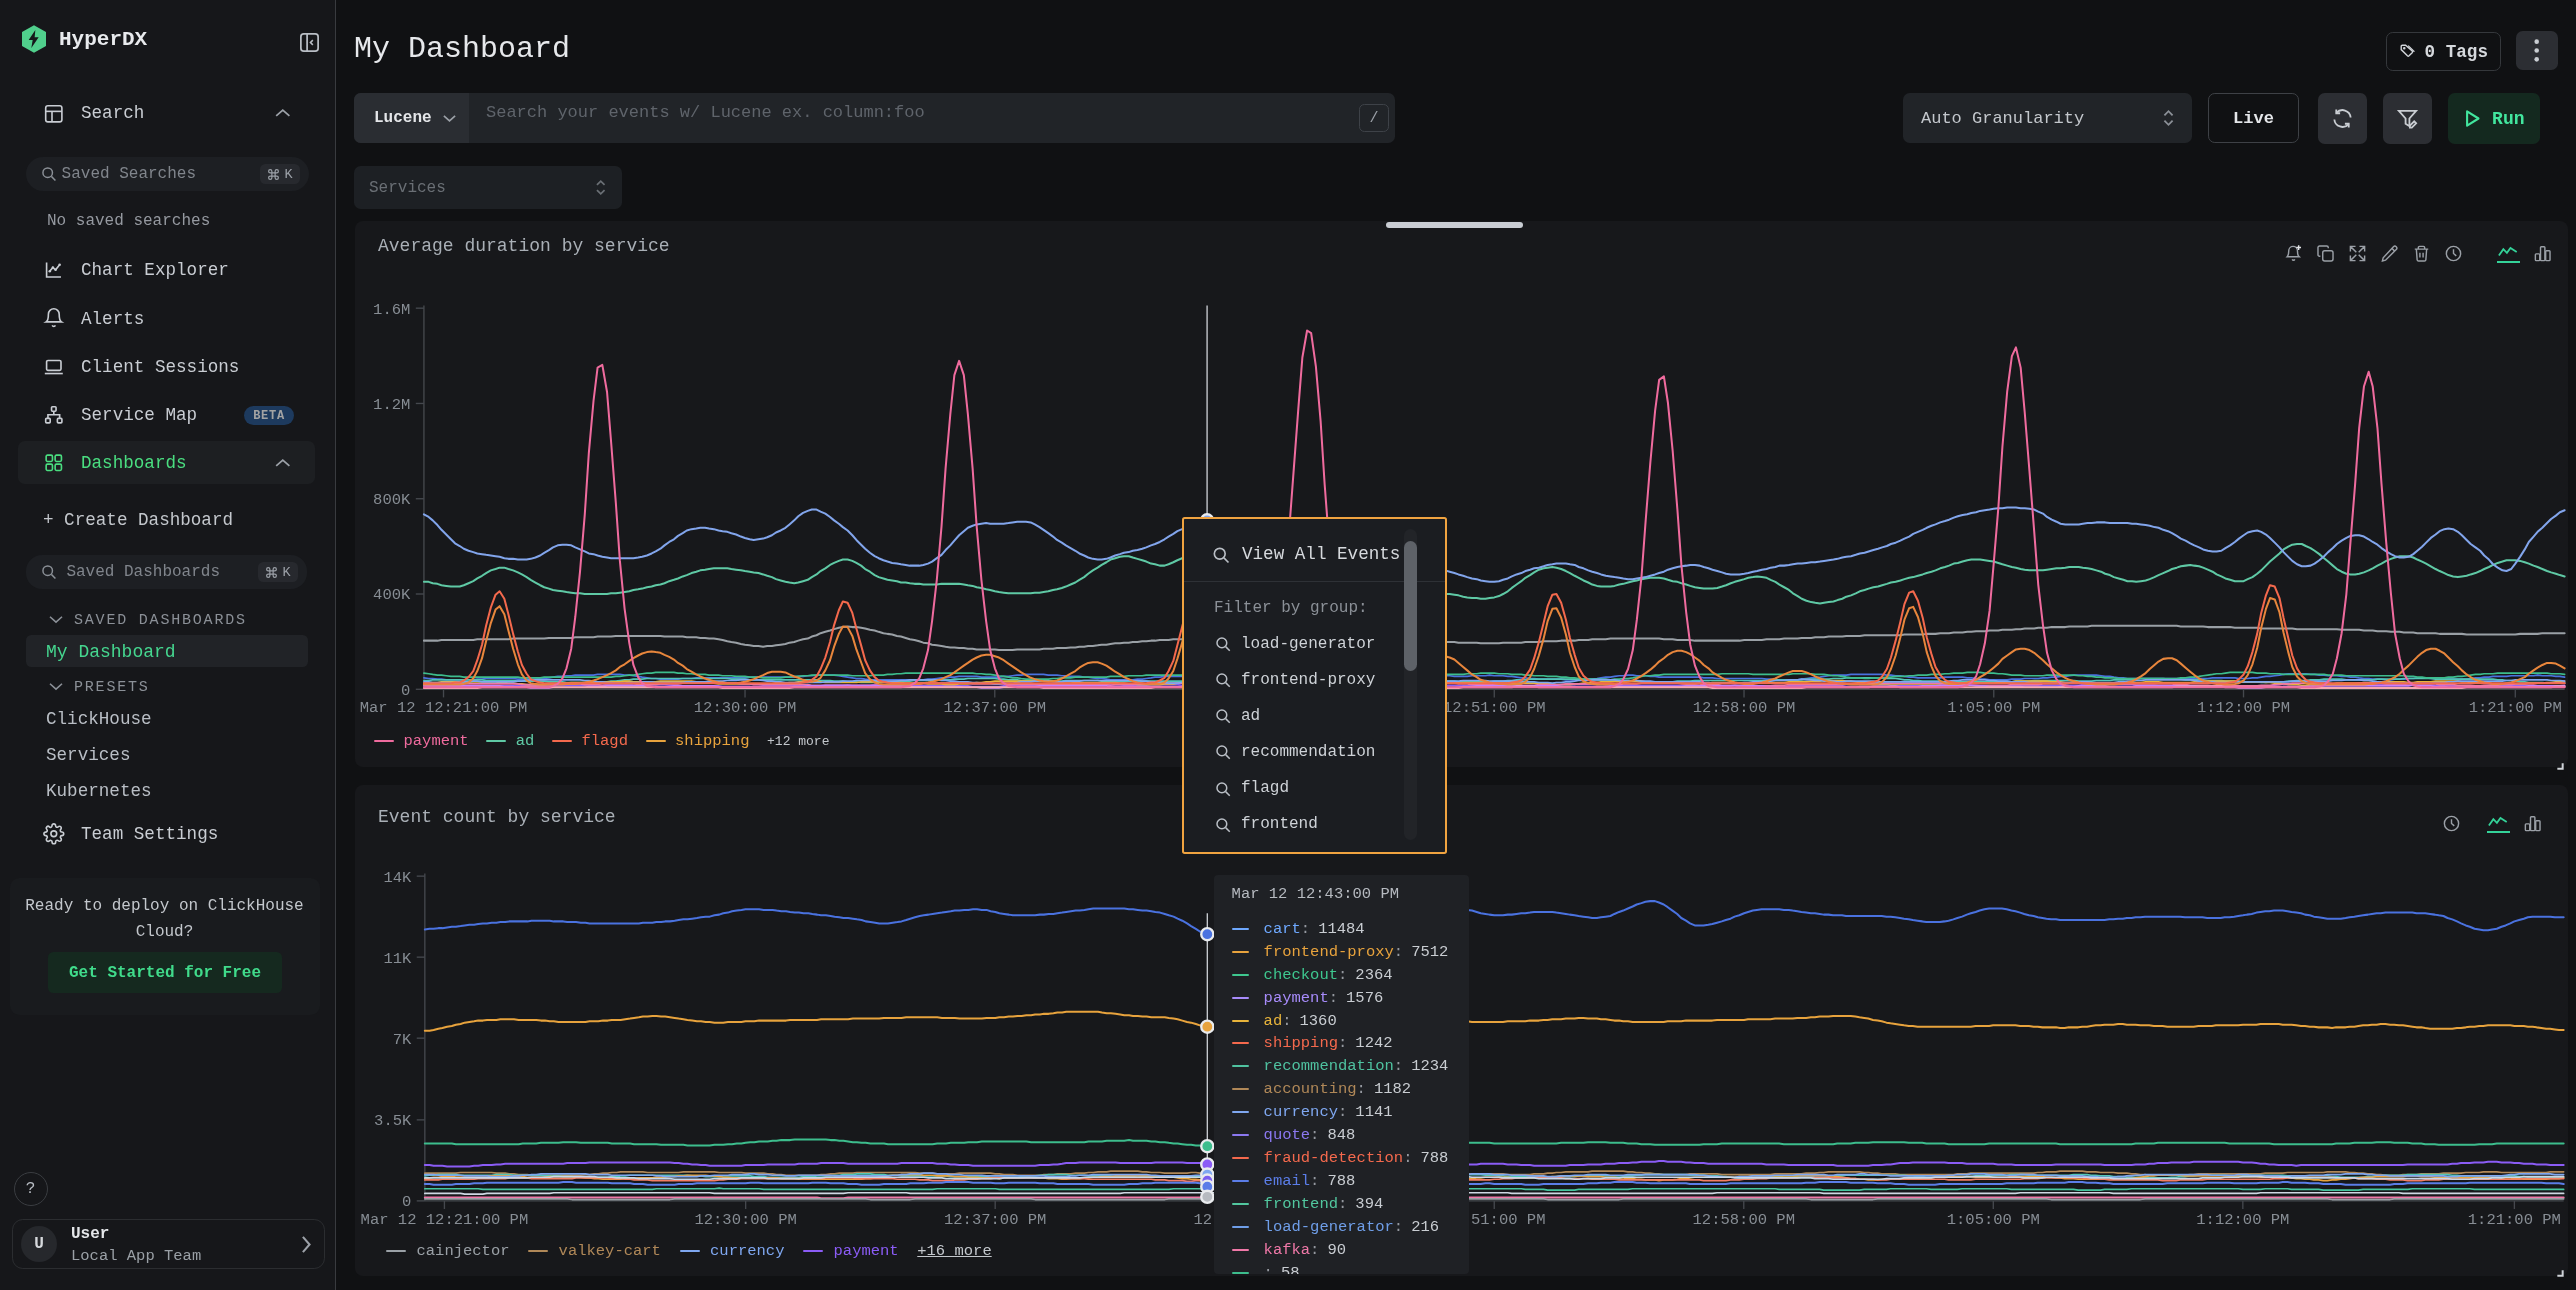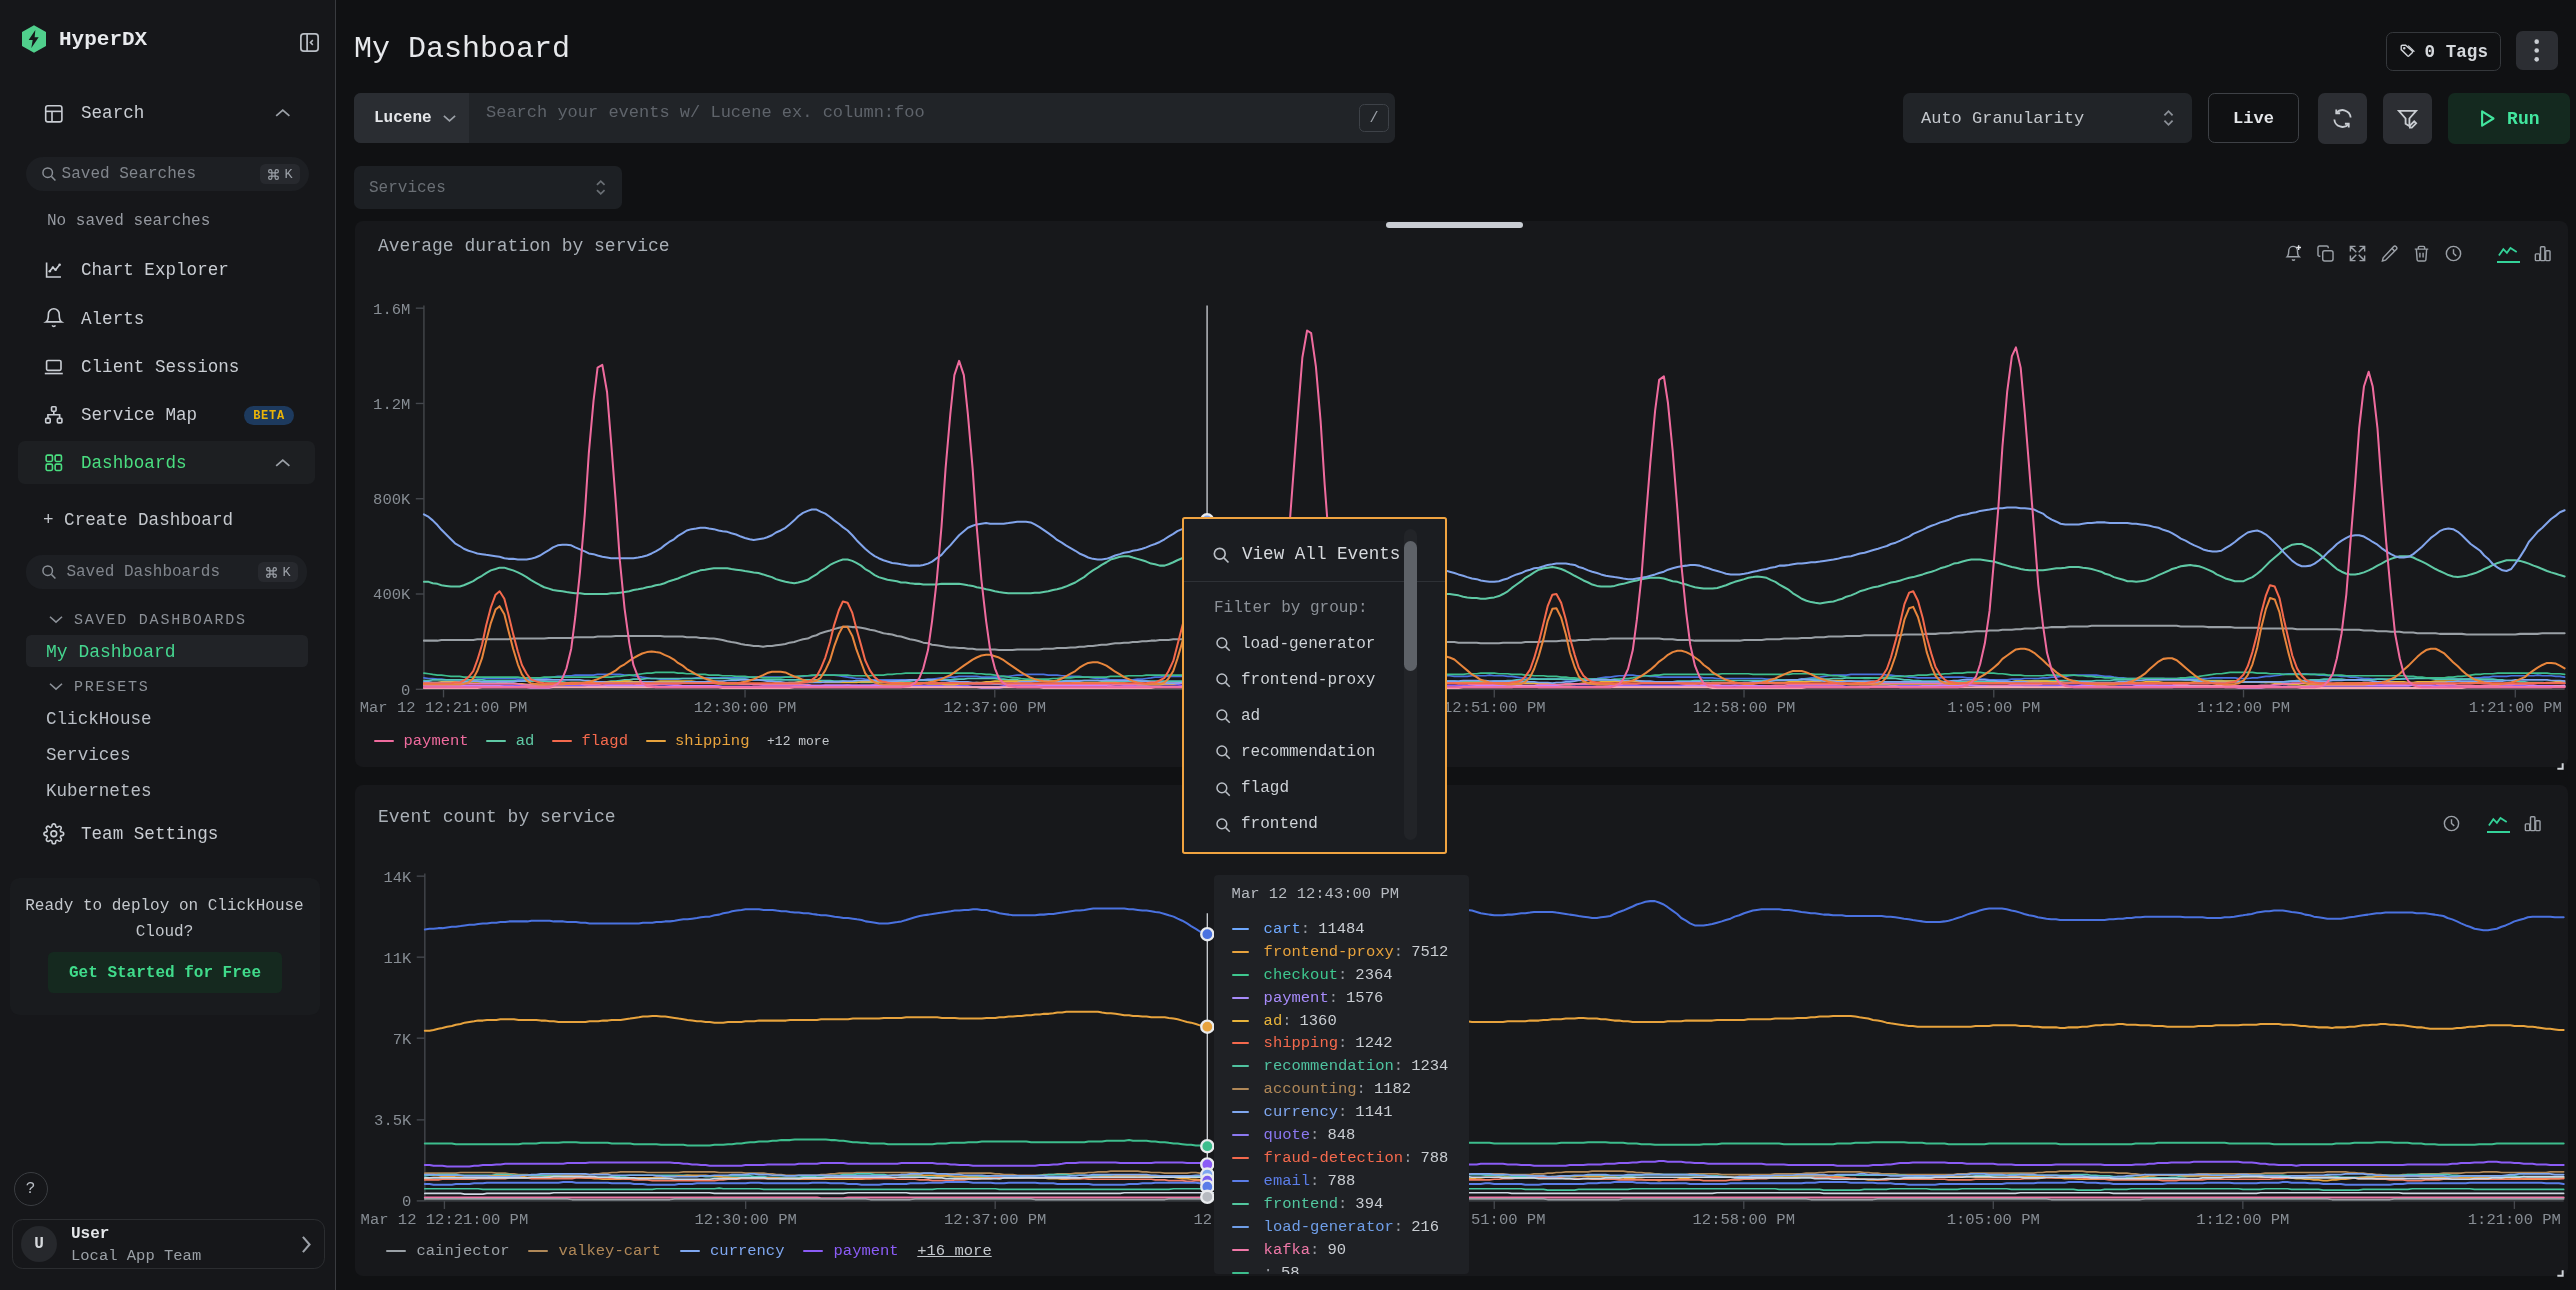--- a/index.html
+++ b/index.html
@@ -73,21 +73,21 @@
   </svg>
   <div class="abs navtext" style="left:81px;top:357px">Client Sessions</div>
 
   <svg class="abs ic" style="left:43px;top:404px" width="21.6" height="21.6" viewBox="0 0 24 24" fill="none" stroke="#c9cdd3" stroke-width="1.8">
     <rect x="9.5" y="3" width="5" height="5" rx="1"></rect>
       <rect x="3" y="16" width="5" height="5" rx="1"></rect>
       <rect x="16" y="16" width="5" height="5" rx="1"></rect>
     <path d="M12 8 v4 M12 12 H5.5 v4 M12 12 h6.5 v4"></path>
   </svg>
   <div class="abs navtext" style="left:81px;top:405px">Service Map</div>
-  <div class="abs" style="left:244px;top:406px;width:50px;height:19px;border-radius:9.5px;background:#1d3a5e;color:#eab308;font-size:12px;font-weight:bold;letter-spacing:0.7px;display:flex;align-items:center;justify-content:center">BETA</div>
+  <div class="abs" style="left:244px;top:406px;width:50px;height:19px;border-radius:9.5px;background:#1d3a5e;color:#a3a3a3;font-size:12px;font-weight:bold;letter-spacing:0.7px;display:flex;align-items:center;justify-content:center">BETA</div>
 
   <div class="abs" style="left:17.6px;top:441px;width:297px;height:43px;background:#1d1f22;border-radius:6.8px"></div>
   <svg class="abs ic" style="left:43px;top:452px" width="21.6" height="21.6" viewBox="0 0 24 24" fill="none" stroke="#4ade80" stroke-width="1.8">
     <rect x="3.5" y="3.5" width="7" height="7" rx="1.5"></rect>
       <rect x="13.5" y="3.5" width="7" height="7" rx="1.5"></rect>
     <rect x="3.5" y="13.5" width="7" height="7" rx="1.5"></rect>
       <rect x="13.5" y="13.5" width="7" height="7" rx="1.5"></rect>
   </svg>
   <div class="abs" style="left:81px;top:453px;font-size:17.6px;color:#4ade80">Dashboards</div>
   <svg class="abs ic" style="left:274px;top:457px" width="17.6" height="12" viewBox="0 0 24 14" fill="none" stroke="#9ca1a8" stroke-width="2.4">
@@ -196,21 +196,21 @@
     </svg>
   </div>
 
   <div class="abs" style="left:2046px;top:93px;width:49px;height:51px;background:#2c2e33;border-radius:6.8px;display:flex;align-items:center;justify-content:center">
     <svg width="23" height="23" viewBox="0 0 24 24" fill="none" stroke="#c9cdd2" stroke-width="1.9">
       <path d="M3 4 h18 l-7 8 v8 l-4-2.5 v-5.5 Z" fill="none"></path>
       <path d="M14.5 19.5 l4.5-4.5 2 2 -4.5 4.5 h-2 Z" fill="#2c2e33"></path>
     </svg>
   </div>
 
-  <div class="abs row" style="left:2111px;top:93px;width:122px;height:51px;background:#14291f;border-radius:6.8px;justify-content:center;gap:11px">
+  <div class="abs row" style="left:2111px;top:93px;width:92px;height:51px;background:#14291f;border-radius:6.8px;justify-content:center;gap:11px">
     <svg width="17.6" height="19" viewBox="0 0 18 20" fill="none" stroke="#42e69e" stroke-width="2.2" stroke-linejoin="round">
         <path d="M3 2.5 L15 10 L3 17.5 Z"></path>
       </svg>
     <div style="font-size:18px;font-weight:bold;color:#42e69e">Run</div>
   </div>
 
   <div class="abs row" style="left:17px;top:166px;width:268px;height:43px;background:#1d2024;border-radius:6.8px">
     <div style="margin-left:15px;font-size:16px;color:#6a6f75">Services</div>
     <svg style="margin-left:auto;margin-right:15px" width="13.5" height="19" viewBox="0 0 16 22" fill="none" stroke="#6a6f75" stroke-width="2">
       <path d="M3.5 8 L8 3.5 L12.5 8"></path>

